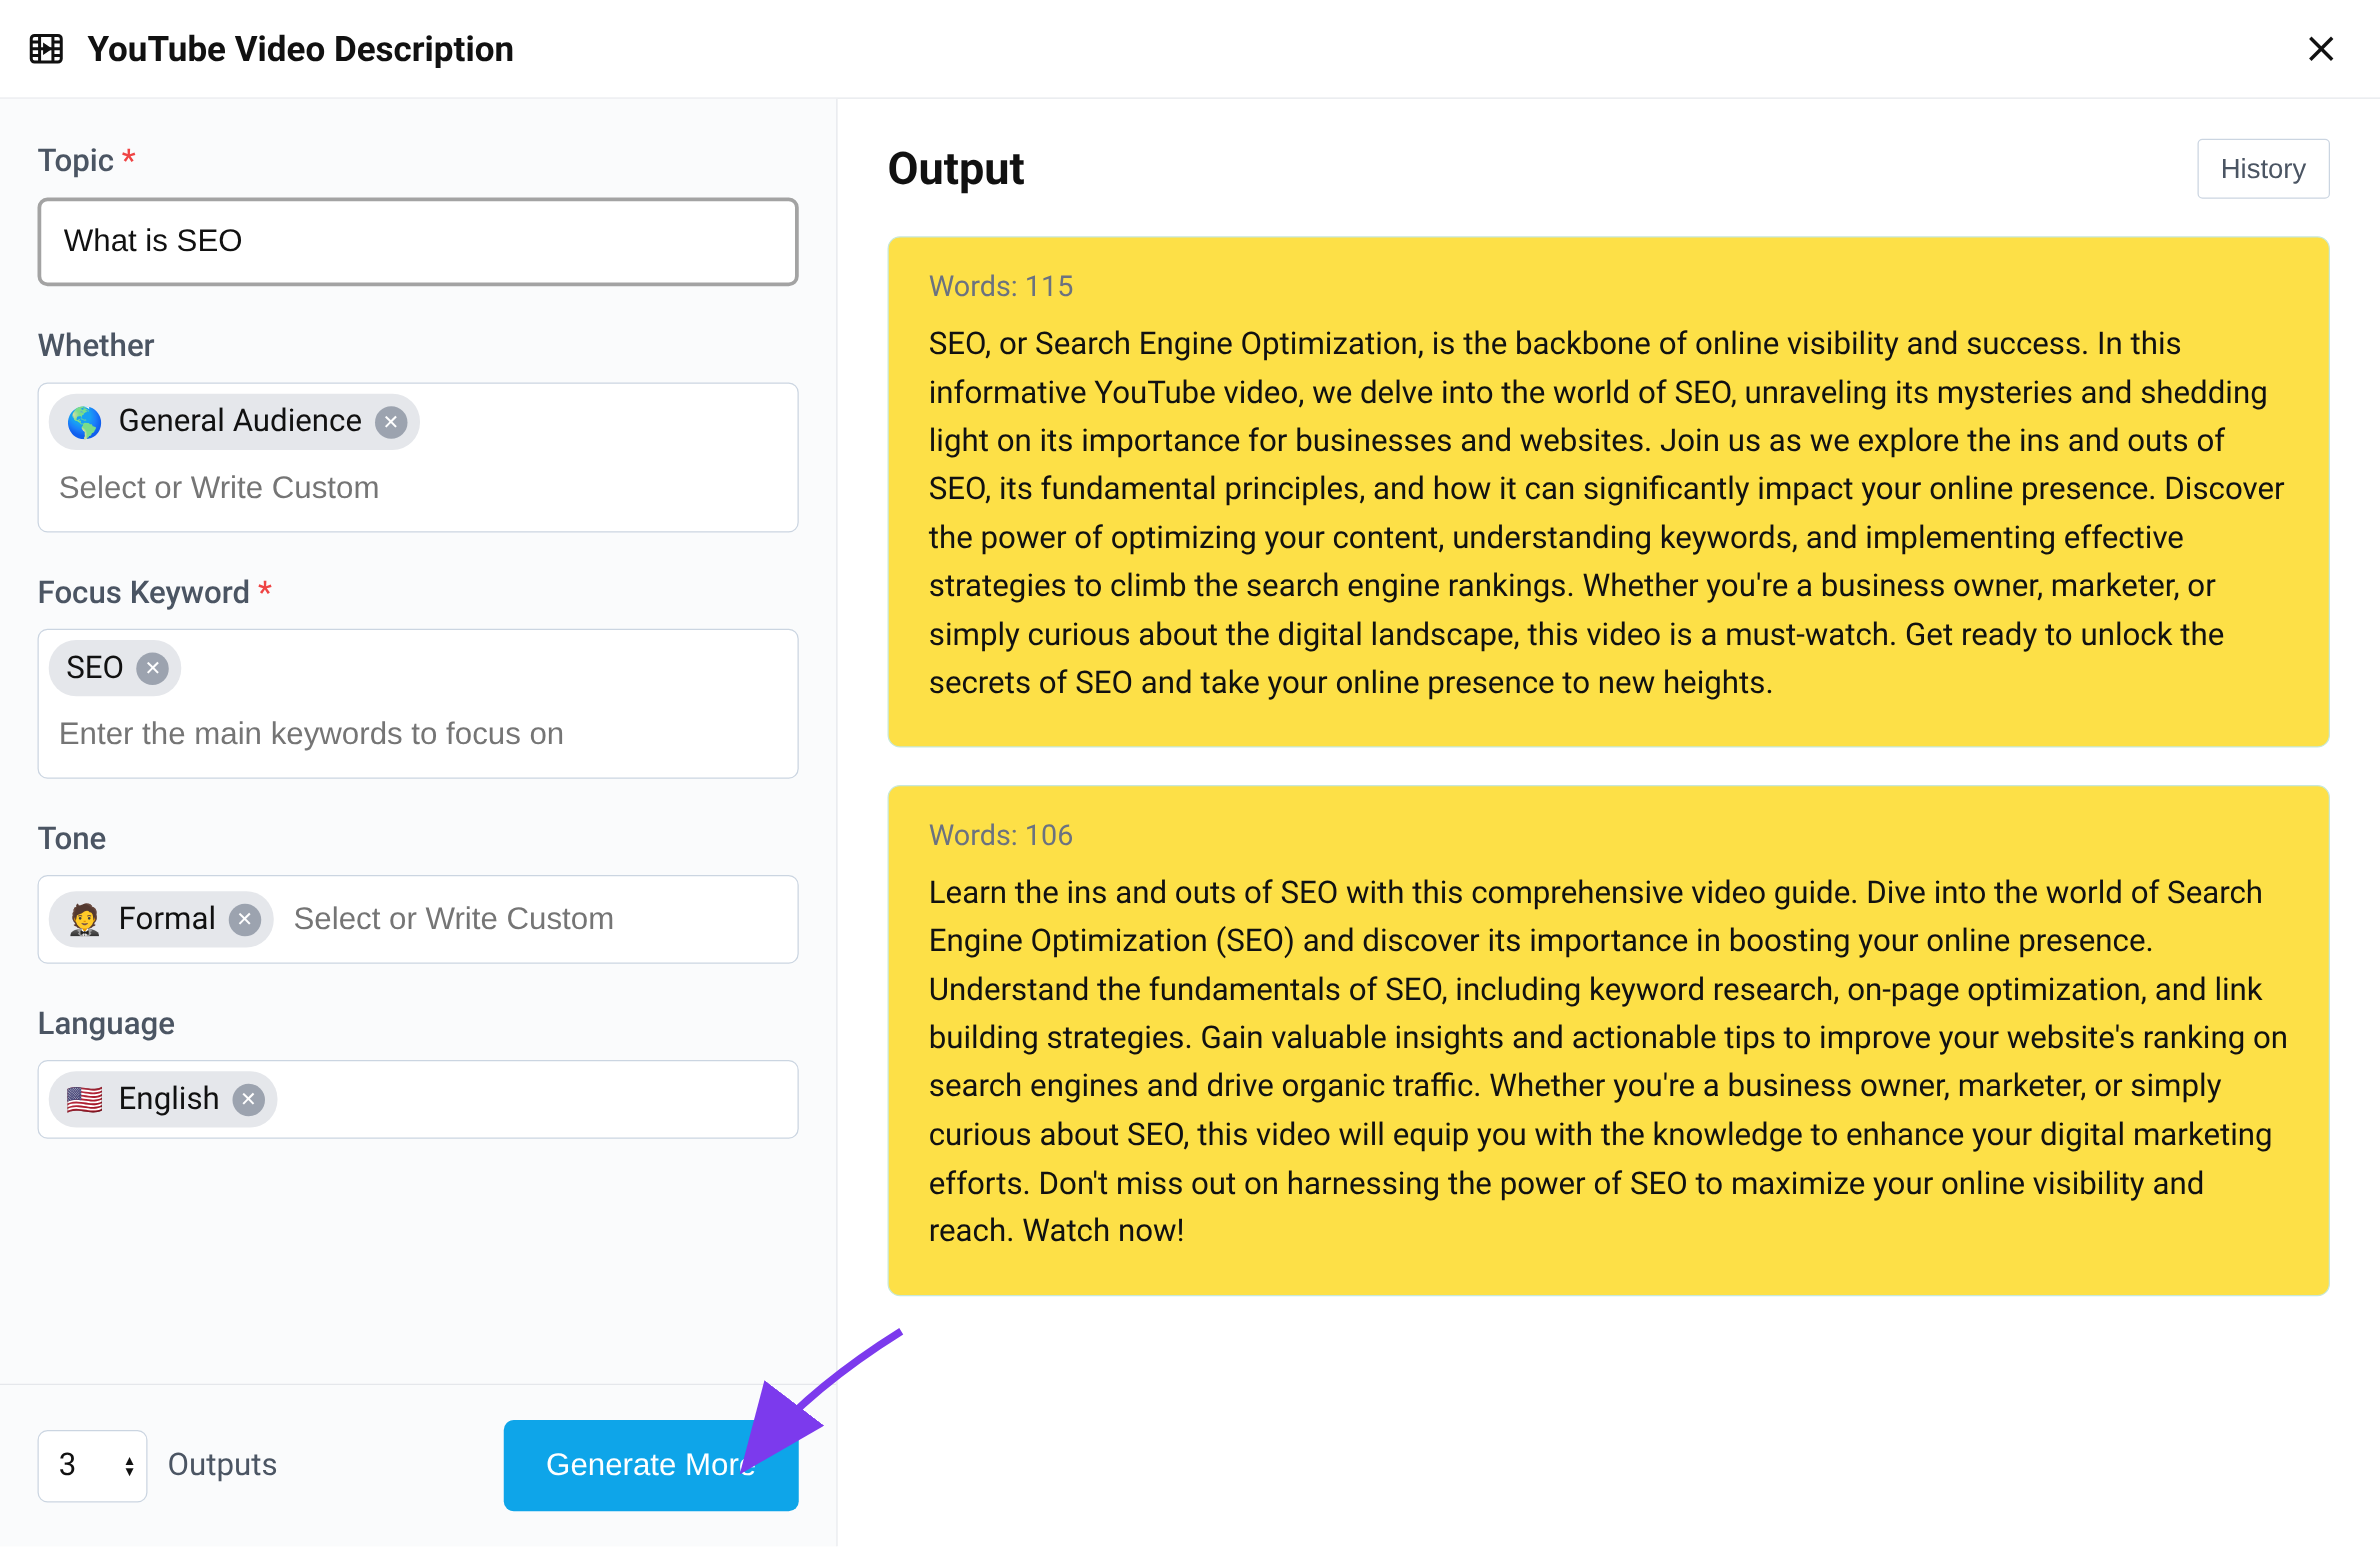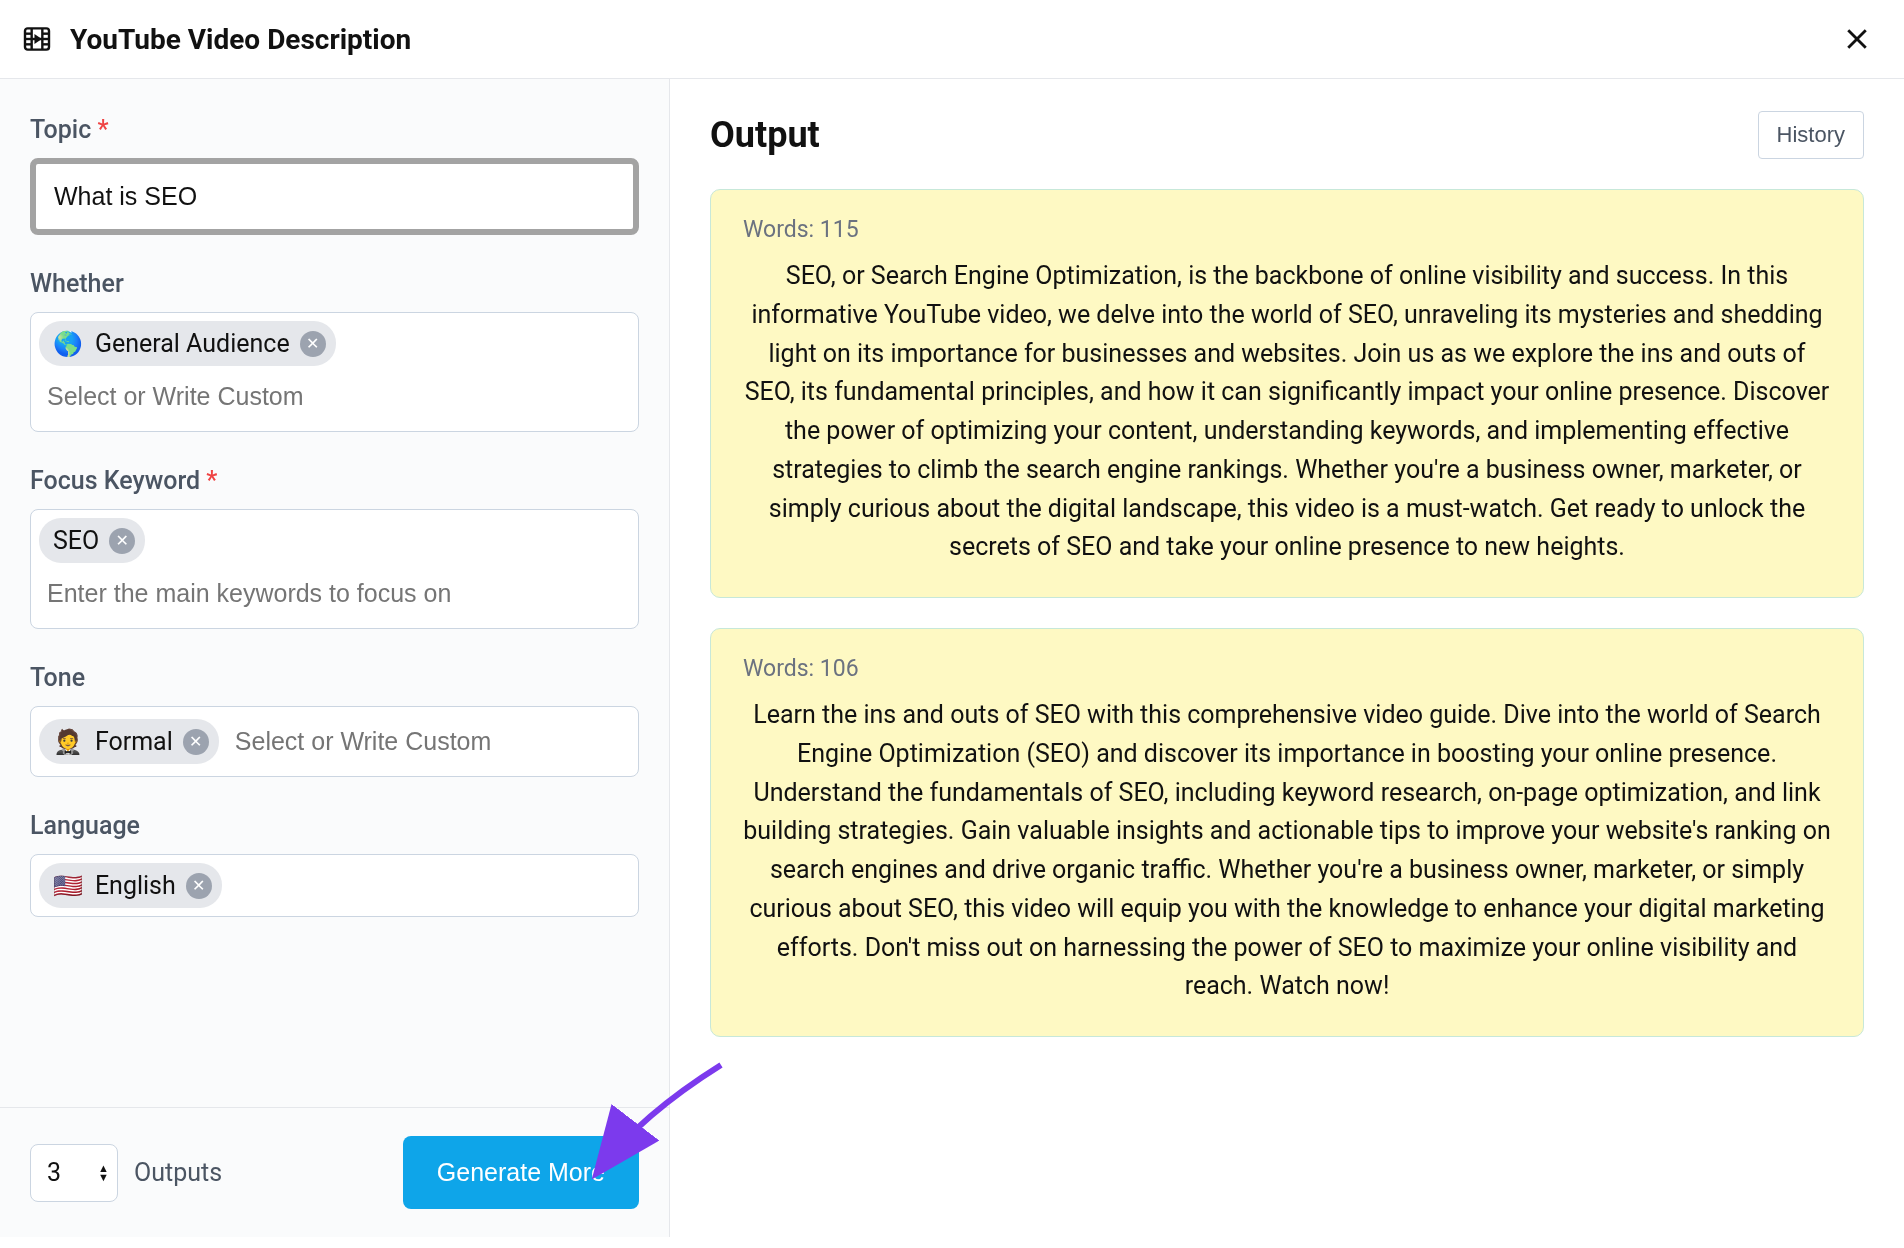--- a/index.html
+++ b/index.html
@@ -10,44 +10,44 @@
 .header-icon { width: 34px; height: 34px; display:flex; align-items:center; justify-content:center; }
 .header-title { font-size: 28px; font-weight: 700; color: #111; }
 .close-btn { width: 34px; height: 34px; display:flex; align-items:center; justify-content:center; cursor:pointer; }
 
 .main { display: flex; height: calc(100% - 90px); }
 .left-panel { width: 670px; border-right: 1px solid #e5e7eb; background: #fafbfc; display:flex; flex-direction:column; }
 .form-area { padding: 36px 30px 20px 30px; flex: 1; overflow-y:auto; }
 .form-group { margin-bottom: 34px; }
 .form-label { font-size: 25px; font-weight: 500; color: #4b5563; margin-bottom: 14px; display:block; }
 .req { color: #ef4444; }
-.text-input { width: 100%; border: 6px solid #a3a3a3; border-radius: 8px; padding: 18px 18px; font-size: 25px; color:#111; background:#fff; }
+.text-input { width: 100%; border: 3px solid #a3a3a3; border-radius: 8px; padding: 18px 18px; font-size: 25px; color:#111; background:#fff; }
 .tag-container { width: 100%; border: 1px solid #cbd5e1; border-radius: 8px; background:#fff; padding: 8px 8px; display:flex; flex-wrap:wrap; align-items:center; gap:8px; }
 .tag-container.single-row { flex-wrap: nowrap; }
 .tag { display:inline-flex; align-items:center; background:#e5e7eb; border-radius: 22px; padding: 8px 10px 8px 14px; font-size: 25px; color:#111; gap:10px; }
 .tag-emoji { font-size: 24px; margin-right: 2px; }
 .tag-remove { width:26px; height:26px; border-radius:50%; background:#9ca3af; color:#fff; display:flex; align-items:center; justify-content:center; font-size:16px; cursor:pointer; }
 .tag-input { border:none; outline:none; font-size: 25px; color:#000000; padding: 12px 8px; flex:1; min-width: 180px; background:transparent; }
 .tag-input-full { width:100%; }
 
 .bottom-bar { border-top: 1px solid #e5e7eb; padding: 28px 30px; display:flex; align-items:center; justify-content:space-between; background:#fafbfc; }
 .outputs-wrap { display:flex; align-items:center; gap:16px; }
 .num-input { width: 88px; height: 58px; border:1px solid #cbd5e1; border-radius:8px; background:#fff; display:flex; align-items:center; justify-content:space-between; padding: 0 8px 0 16px; font-size:25px; }
 .stepper { display:flex; flex-direction:column; gap:0px; }
 .stepper span { font-size:11px; line-height:9px; color:#111; cursor:pointer; user-select:none; }
 .outputs-label { font-size: 25px; color:#4b5563; }
 .generate-btn { background:#0ea5e9; color:#fff; border:none; border-radius:8px; font-size:25px; font-weight:500; padding: 22px 34px; cursor:pointer; }
 
 .right-panel { flex:1; padding: 32px 40px; position:relative; overflow-y:auto; }
 .right-header { display:flex; align-items:center; justify-content:space-between; margin-bottom: 30px; gap: 11px; }
 .output-title { font-size: 36px; font-weight:700; }
 .history-btn { border:1px solid #cbd5e1; background:#fff; border-radius:4px; padding: 10px 18px; font-size:22px; color:#4b5563; cursor:pointer; }
-.output-card { border:1px solid #c7e8d9; background:#fef9c3; border-radius:10px; padding: 26px 32px 30px 32px; margin-bottom: 30px; }
+.output-card { border:1px solid #c7e8d9; background:#fde047; border-radius:10px; padding: 26px 32px 30px 32px; margin-bottom: 30px; }
 .word-count { color:#6b7280; font-size:23px; margin-bottom: 14px; }
-.output-text { font-size:25px; line-height: 1.55; color:#111;text-align:center; }
+.output-text { font-size:25px; line-height: 1.55; color:#111; }
 
 
 .arrow-svg { position:absolute; left:581px; top:1055px; pointer-events:none; }
 
 
 .film-icon svg { width:32px; height:32px; stroke:#111; }
 .close-icon svg { width:30px; height:30px; stroke:#111; }
 </style>
 </head>
 <body>

